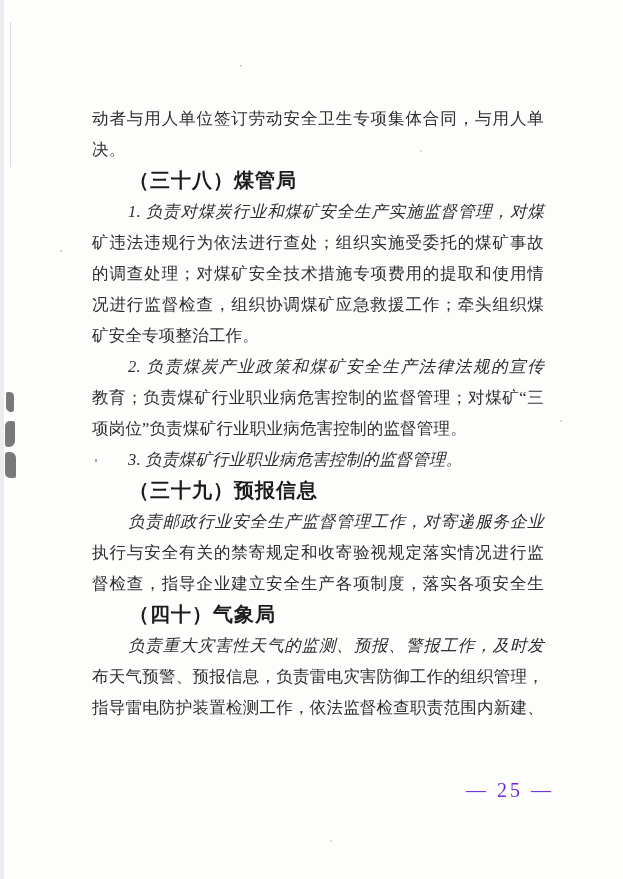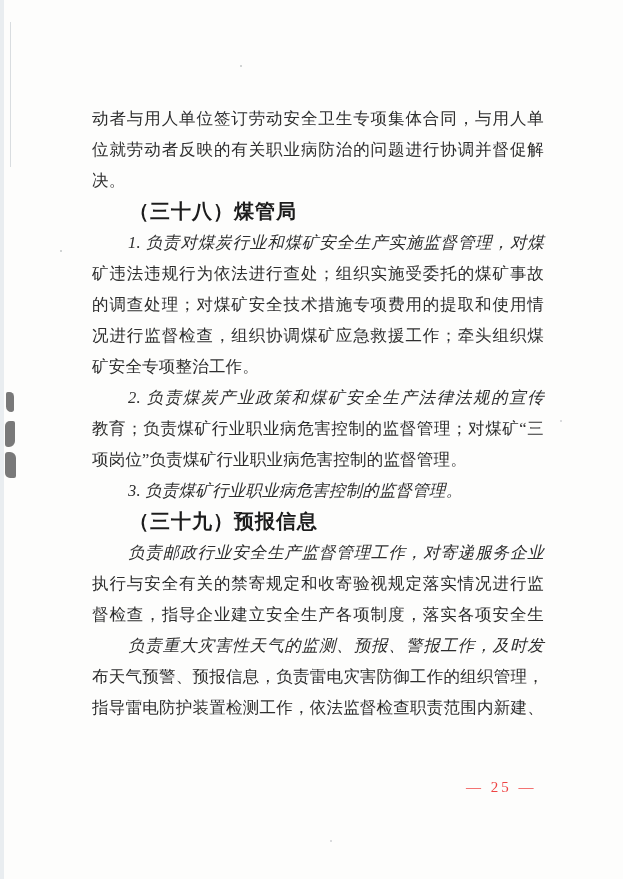--- a/index.html
+++ b/index.html
@@ -69,23 +69,23 @@
     font-weight: bold;
     text-indent: 37px;
     font-size: 20px;
     color: #1c1c1c;
     letter-spacing: 1px;
   }
   .page-number {
     position: absolute;
     top: 779px;
     left: 466px;
-    font-size: 15px;
+    font-size: 20px;
     letter-spacing: 3px;
-    color: #ef4444;
+    color: #6d28d9;
     font-family: "Liberation Serif", "DejaVu Serif", serif;
   }
 </style>
 </head>
 <body>
 
 <div class="page">
 
   <div class="edge-strip"></div>
   <div class="edge-line"></div>
@@ -98,21 +98,20 @@
   <div class="speck" style="left:420px;top:150px;width:2px;height:2px;opacity:.4;"></div>
   <div class="speck" style="left:60px;top:250px;width:2px;height:2px;opacity:.5;"></div>
   <div class="speck" style="left:560px;top:420px;width:2px;height:2px;opacity:.4;"></div>
   <div class="speck" style="left:140px;top:700px;width:2px;height:2px;opacity:.45;"></div>
   <div class="speck" style="left:500px;top:640px;width:2px;height:2px;opacity:.4;"></div>
   <div class="speck" style="left:330px;top:840px;width:2px;height:2px;opacity:.4;"></div>
 
   <div class="textblock">
 
     <div class="line j">动者与用人单位签订劳动安全卫生专项集体合同，与用人单</div>
-    <div class="line j">位就劳动者反映的有关职业病防治的问题进行协调并督促解</div>
     <div class="line">决。</div>
 
     <div class="line heading">（三十八）煤管局</div>
 
     <div class="line j indent">1. 负责对煤炭行业和煤矿安全生产实施监督管理，对煤</div>
     <div class="line j">矿违法违规行为依法进行查处；组织实施受委托的煤矿事故</div>
     <div class="line j">的调查处理；对煤矿安全技术措施专项费用的提取和使用情</div>
     <div class="line j">况进行监督检查，组织协调煤矿应急救援工作；牵头组织煤</div>
     <div class="line">矿安全专项整治工作。</div>
 
@@ -121,20 +120,21 @@
     <div class="line">项岗位”负责煤矿行业职业病危害控制的监督管理。</div>
 
     <div class="line indent">3. 负责煤矿行业职业病危害控制的监督管理。</div>
 
     <div class="line heading">（三十九）预报信息</div>
 
     <div class="line j indent">负责邮政行业安全生产监督管理工作，对寄递服务企业</div>
     <div class="line j">执行与安全有关的禁寄规定和收寄验视规定落实情况进行监</div>
     <div class="line j">督检查，指导企业建立安全生产各项制度，落实各项安全生</div>
 
+    <div class="line heading">（四十）气象局</div>
 
     <div class="line j indent">负责重大灾害性天气的监测、预报、警报工作，及时发</div>
     <div class="line j">布天气预警、预报信息，负责雷电灾害防御工作的组织管理，</div>
     <div class="line j">指导雷电防护装置检测工作，依法监督检查职责范围内新建、</div>
 
   </div>
 
   <div class="page-number">— 25 —</div>
 
 </div>

